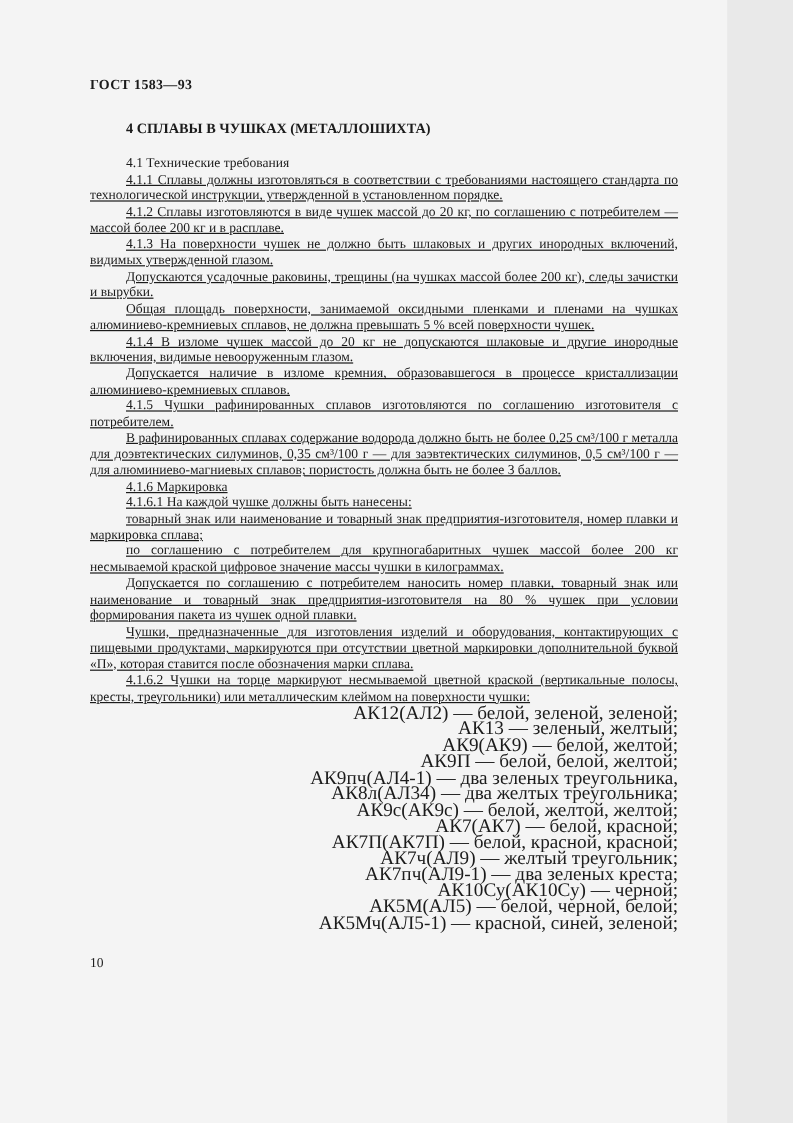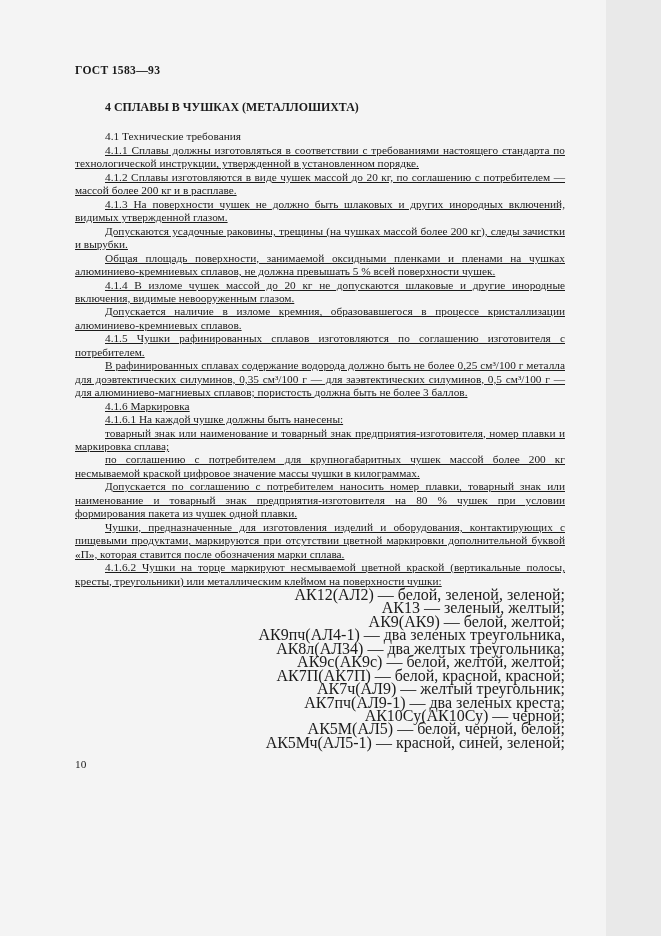--- a/index.html
+++ b/index.html
@@ -45,21 +45,21 @@
     text-indent: 30px;
     text-decoration: underline;
   }
   .mark-item {
     margin: 0 0 0 30px;
     font-size: 16px;
     line-height: 13.45px;
     text-align: right;
   }
   .page-number {
-    margin-top: 9px;
+    margin-top: 21px;
     font-size: 11.3px;
     line-height: 13px;
   }
 </style>
 </head>
 <body>
 
 <div class="page">
   <div class="running-header">ГОСТ 1583—93</div>
 
@@ -83,23 +83,25 @@
       <p class="para">по соглашению с потребителем для крупногабаритных чушек массой более 200 кг несмываемой краской цифровое значение массы чушки в килограммах.</p>
       <p class="para">Допускается по соглашению с потребителем наносить номер плавки, товарный знак или наименование и товарный знак предприятия-изготовителя на 80 % чушек при условии формирования пакета из чушек одной плавки.</p>
       <p class="para">Чушки, предназначенные для изготовления изделий и оборудования, контактирующих с пищевыми продуктами, маркируются при отсутствии цветной маркировки дополнительной буквой «П», которая ставится после обозначения марки сплава.</p>
       <p class="para">4.1.6.2 Чушки на торце маркируют несмываемой цветной краской (вертикальные полосы, кресты, треугольники) или металлическим клеймом на поверхности чушки:</p>
     </div>
 
   <div id="marking-list">
       <p class="mark-item">АК12(АЛ2) — белой, зеленой, зеленой;</p>
       <p class="mark-item">АК13 — зеленый, желтый;</p>
       <p class="mark-item">АК9(АК9) — белой, желтой;</p>
+      <p class="mark-item">АК9П — белой, белой, желтой;</p>
       <p class="mark-item">АК9пч(АЛ4-1) — два зеленых треугольника,</p>
       <p class="mark-item">АК8л(АЛ34) — два желтых треугольника;</p>
       <p class="mark-item">АК9с(АК9с) — белой, желтой, желтой;</p>
+      <p class="mark-item">АК7(АК7) — белой, красной;</p>
       <p class="mark-item">АК7П(АК7П) — белой, красной, красной;</p>
       <p class="mark-item">АК7ч(АЛ9) — желтый треугольник;</p>
       <p class="mark-item">АК7пч(АЛ9-1) — два зеленых креста;</p>
       <p class="mark-item">АК10Су(АК10Су) — черной;</p>
       <p class="mark-item">АК5М(АЛ5) — белой, черной, белой;</p>
       <p class="mark-item">АК5Мч(АЛ5-1) — красной, синей, зеленой;</p>
     </div>
 
   <div class="page-number">10</div>
 </div>

